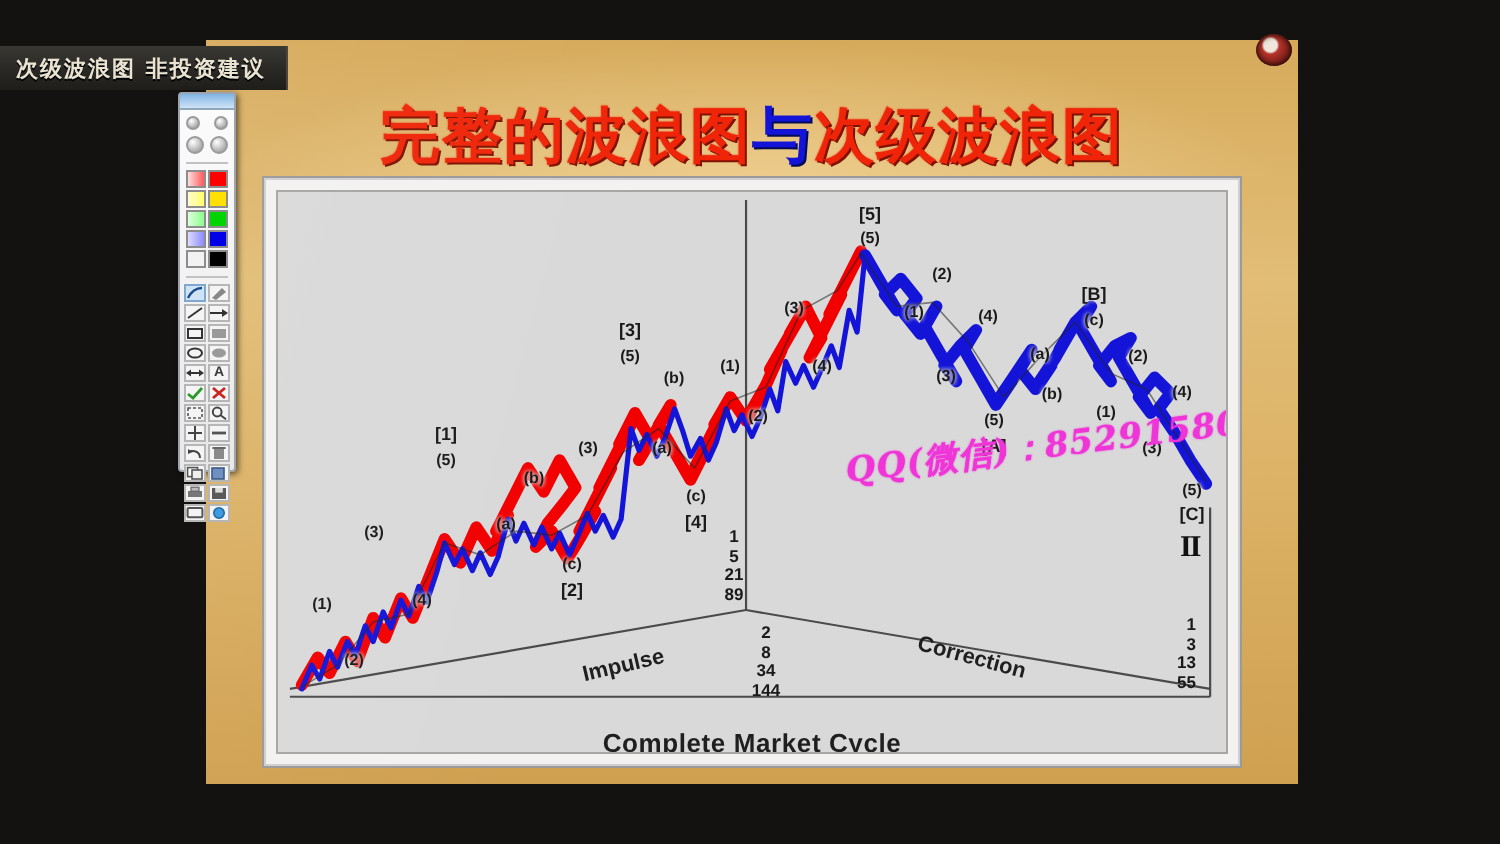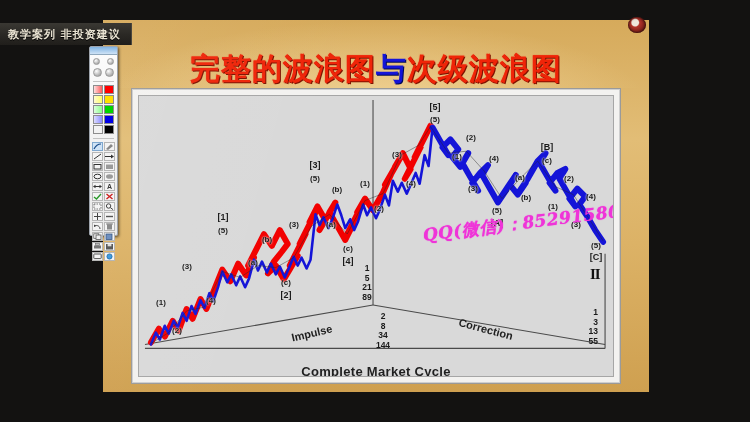--- a/index.html
+++ b/index.html
@@ -280,21 +280,21 @@
       <div class="axlabel" id="lab-cycle">Complete Market Cycle</div>
       <div id="lab-II">II</div>
 
       <div id="watermark">QQ(微信)：852915801</div>
     </div>
   </div>
 </div>
 
 <div id="sheen"></div>
 
-<div id="badge">教学案列 非投资建议</div>
+<div id="badge">次级波浪图 非投资建议</div>
 
 <div id="toolbar">
   <div id="tb-head"></div>
 
   <div class="tb-row tb-dots">
     <span class="dot sm"></span>
     <span class="dot sm"></span>
   </div>
   <div class="tb-row tb-dots">
     <span class="dot"></span>

